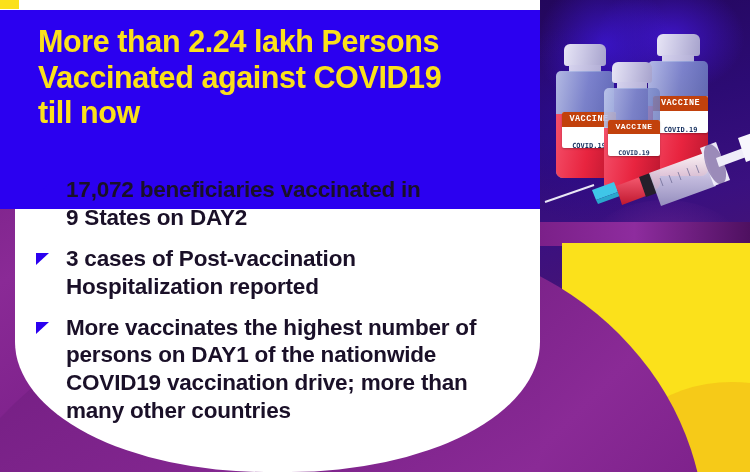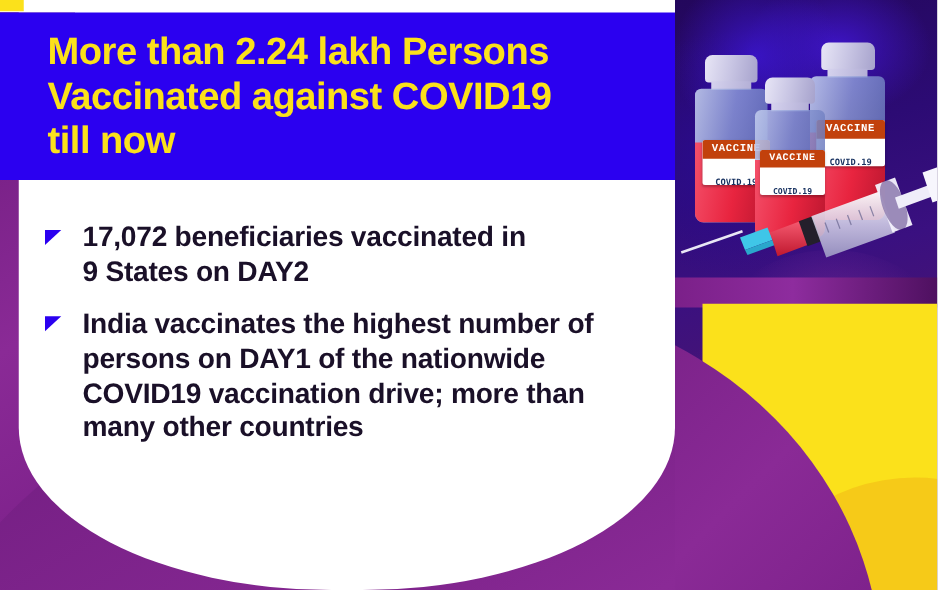--- a/index.html
+++ b/index.html
@@ -53,21 +53,21 @@
     width:525px; height:462px;
     background:#ffffff;
     border-radius:0 0 250px 250px / 0 0 130px 130px;
   }
 
   
   .title-band{
     position:absolute;
     left:0; top:10px;
     width:540px;
-    height:134px;
+    height:199px;
     background:#2b00f0;
     z-index:5;
     box-sizing:border-box;
     padding:14px 14px 0 38px;
   }
   .title-text{
     color:#fbe11b;
     font-size:30.5px;
     line-height:1.165;
     font-weight:bold;
@@ -257,21 +257,26 @@
     <div class="corner-chip"></div>
 
     <ul class="bullets">
       <li class="bullet-item">
         <span class="bullet-marker"></span>
         <span class="bullet-text">17,072 beneficiaries vaccinated in
 9 States on DAY2</span>
       </li>
       <li class="bullet-item">
         <span class="bullet-marker"></span>
-        <span class="bullet-text">India vaccinates the highest number of
+        <span class="bullet-text">3 cases of Post-vaccination
+Hospitalization reported</span>
+      </li>
+      <li class="bullet-item">
+        <span class="bullet-marker"></span>
+        <span class="bullet-text">More vaccinates the highest number of
 persons on DAY1 of the nationwide
 COVID19 vaccination drive; more than
 many other countries</span>
       </li>
     </ul>
   </div>
 
   <div class="right-panel">
     <div class="rp-bg"></div>
     <div class="rp-glow-a"></div>

